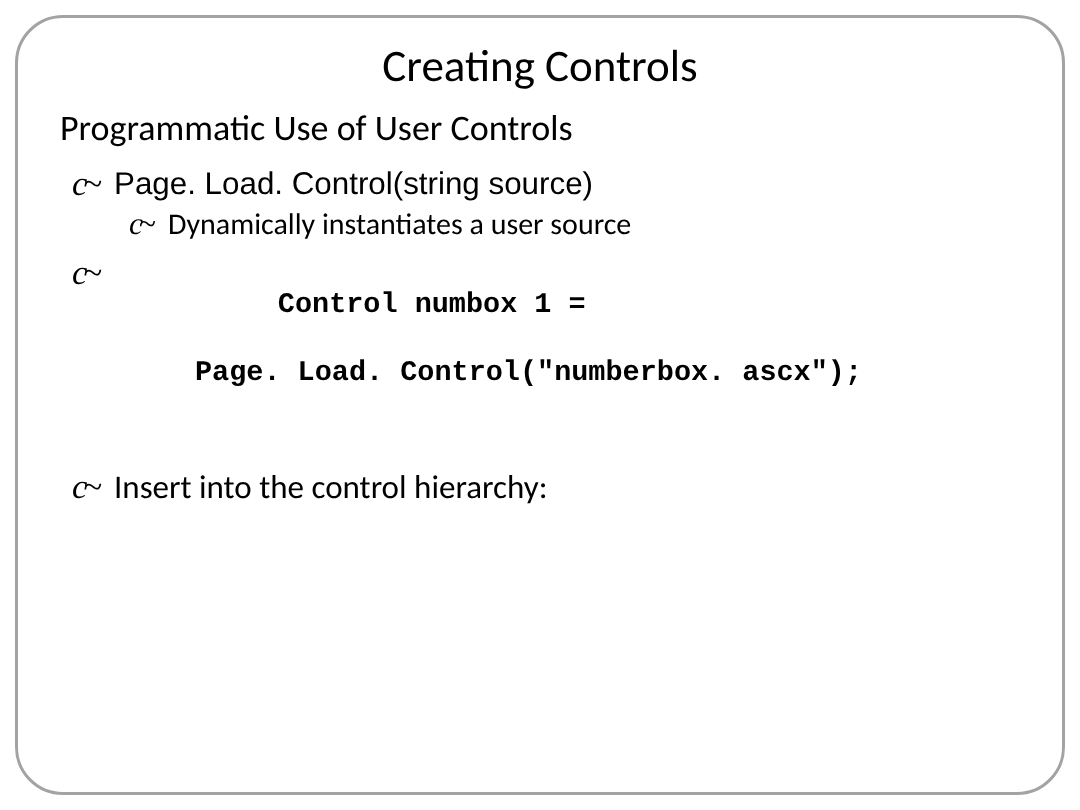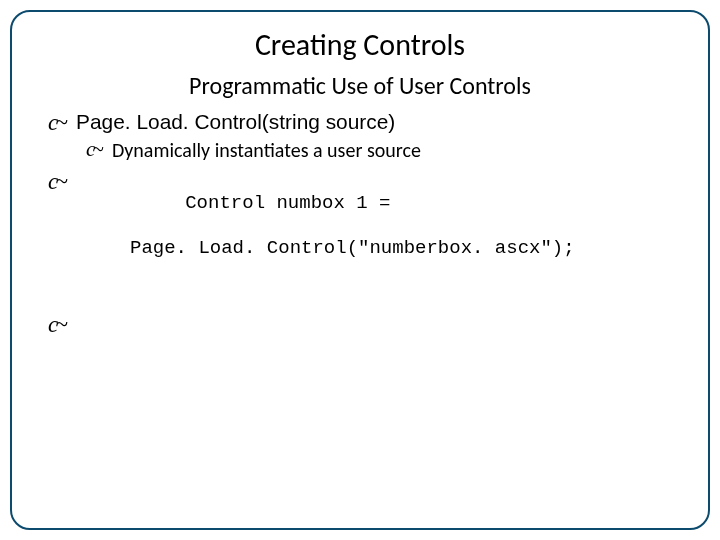--- a/index.html
+++ b/index.html
@@ -10,34 +10,33 @@
     background: #fff;
     font-family: Calibri, "Segoe UI", Arial, sans-serif;
     color: #000;
   }
   .slide-frame {
     box-sizing: border-box;
     position: relative;
     width: 700px;
     height: 520px;
     margin: 10px;
-    border: 2px solid #0c4a6e;
-    border-radius: 20px;
+    border: 2px solid #a3a3a3;
+    border-radius: 32px;
     padding: 14px 28px 20px 28px;
     overflow: hidden;
   }
   .title {
     text-align: center;
     font-size: 30px;
     line-height: 1.1;
     margin: 2px 0 4px 0;
     font-weight: 400;
   }
   .subtitle {
-    text-align: center;
     font-size: 24px;
     line-height: 1.1;
     margin: 12px 0 10px 0;
     font-weight: 400;
   }
   ul.lvl1 {
     list-style: none;
     padding: 0 0 0 8px;
     margin: 0;
   }
@@ -76,20 +75,21 @@
     font-family: Liberation Sans, sans-serif;
     font-size: 0.95em;
   }
   .code-block {
     font-family: "Courier New", Courier, monospace;
     font-size: 19px;
     line-height: 1.2;
     white-space: pre;
     display: block;
     margin: 2px 0 6px 18px;
+    font-weight: bold;
   }
   .code-block .indent { padding-left: 36px; display: block; }
 </style>
 </head>
 <body>
 
 <div class="slide-frame">
 
   <div class="title">Creating Controls</div>
   <div class="subtitle">Programmatic Use of User Controls</div>
@@ -110,17 +110,18 @@
     <li>
       <span class="bullet-curl">c~</span>
       <span class="code-block">
         <span>Control numbox 1 =</span>
         <span class="indent">Page. Load. Control("numberbox. ascx");</span>
       </span>
     </li>
 
     <li>
       <span class="bullet-curl">c~</span>
+      <span>Insert into the control hierarchy:</span>
     </li>
 
   </ul>
 
 </div>
 
 </body></html>

